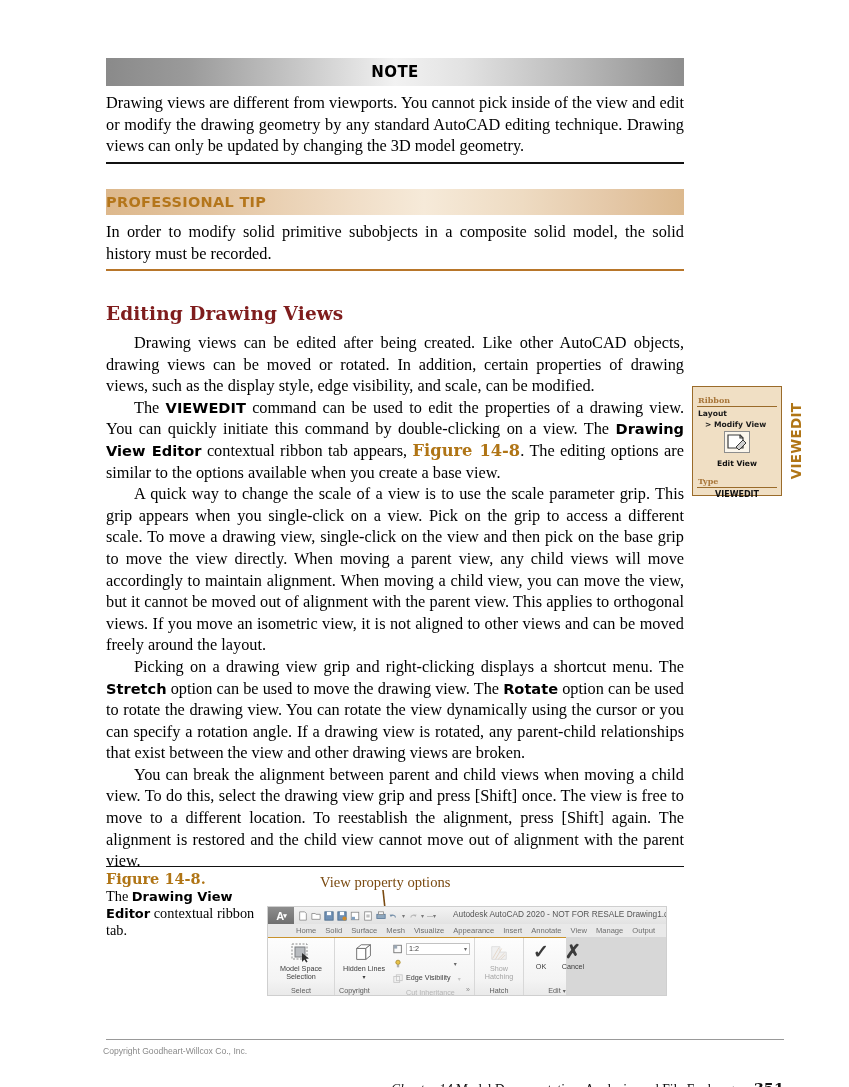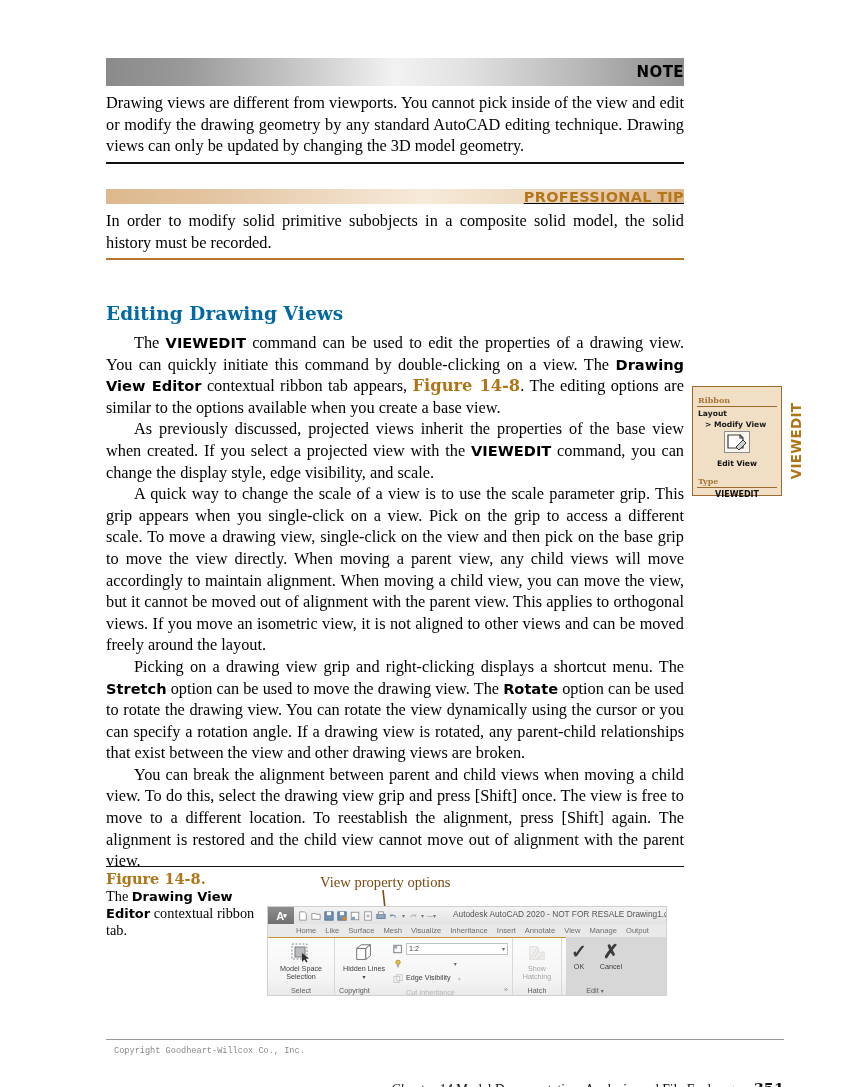--- a/index.html
+++ b/index.html
@@ -24,21 +24,21 @@
     width: 578px;
   }
 
   
   .note-box { top: 58px; }
   .note-bar {
     height: 28px;
     background: linear-gradient(to right,
         #8a8a8a 0%, #9a9a9a 14%, #c9c9c9 34%, #f2f2f2 50%,
         #e2e2e2 62%, #b8b8b8 82%, #8e8e8e 100%);
-    display: flex; align-items: center; justify-content: flex-end;
+    display: flex; align-items: center; justify-content: center;
   }
   .note-bar span {
     font-family: "DejaVu Sans", sans-serif;
     font-weight: bold;
     font-size: 15px;
     letter-spacing: .4px;
     color: #000;
   }
   .note-body {
     padding-top: 6px;
@@ -49,25 +49,25 @@
   }
   .note-rule {
     border: none;
     border-top: 2.6px solid #111;
     margin: 5px 0 0 0;
   }
 
   
   .tip-box { top: 189px; }
   .tip-bar {
-    height: 15px;
+    height: 26px;
     background: linear-gradient(to right,
         #ddb88c 0%, #e3c4a0 18%, #f0ddc6 42%, #f6ead9 55%,
         #eedbc2 72%, #e4c7a6 88%, #dcb98e 100%);
-    display: flex; align-items: center; justify-content: flex-end; text-decoration: underline;
+    display: flex; align-items: center; justify-content: flex-start;
   }
   .tip-bar span {
     font-family: "DejaVu Sans", sans-serif;
     font-weight: bold;
     font-size: 14.5px;
     letter-spacing: .3px;
     color: #b4761b;
   }
   .tip-body {
     padding-top: 6px;
@@ -80,21 +80,21 @@
     border-top: 2.2px solid #b8762a;
     margin: 5px 0 0 0;
   }
 
   
   .section-head {
     top: 303px;
     font-family: "DejaVu Serif", serif;
     font-weight: bold;
     font-size: 18.5px;
-    color: #0369a1;
+    color: #7f1d1d;
     letter-spacing: .1px;
   }
 
   
   .body-text {
     top: 332px;
     width: 578px;
     font-size: 16.3px;
     line-height: 21.6px;
     text-align: justify;
@@ -255,39 +255,39 @@
   .panel-title.left { text-align: left; }
   .big-btn { text-align: center; width: 58px; }
   .big-btn .glyph { height: 24px; display:flex; align-items:center; justify-content:center; }
   .big-btn .lbl { font-size: 7.2px; color: #3c3c3c; line-height: 8.4px; }
   .small-row { display: flex; align-items: center; gap: 3px; height: 13px; }
   .small-row .lbl { font-size: 7.2px; color: #3c3c3c; white-space: nowrap; margin-top: 27px; }
   .small-row.dim .lbl { color: #b4b4b4; }
   .combo {
     display: flex; align-items: center; gap: 3px;
     border: 1px solid #c2c2c2; background: #fff;
-    height: 12px; padding: 0 2px; width: 102px;
+    height: 12px; padding: 0 2px; width: 64px;
   }
   .combo .v { font-size: 7.2px; color: #3c3c3c; }
   .combo .caret { margin-left: auto; font-size: 6px; color: #666; }
   .ok-cancel { display: flex; gap: 6px; align-items: flex-start; }
   .ok-cancel .item { text-align: center; width: 26px; }
   .ok-cancel .mark { font-size: 19px; line-height: 21px; color: #3b3b3b; font-weight: bold; }
   .ok-cancel .lbl { font-size: 7.2px; color: #3c3c3c; }
   .acad-filler { flex: 1; background: #d7d7d7; }
 
   
   .footer-rule {
     position: absolute;
     left: 106px; top: 1039px; width: 678px;
     border-top: 1px solid #999;
   }
   .footer-left {
-    position: absolute; left: 114px; top: 1046px;
-    font-family: Liberation Mono, monospace;
+    position: absolute; left: 103px; top: 1046px;
+    font-family: Liberation Sans, sans-serif;
     font-size: 8.6px; color: #8a8a8a;
   }
   .footer-right {
     position: absolute; right: 65px; top: 1080px;
     font-size: 13.6px; color: #111;
     white-space: nowrap;
   }
   .footer-right .ch { font-style: italic; }
   .footer-right .pg { font-family:"DejaVu Serif", serif; font-weight: bold; font-size: 14.5px; margin-left: 10px; }
 </style>
@@ -308,24 +308,24 @@
     <div class="tip-bar">
       <span>PROFESSIONAL TIP</span>
     </div>
     <div class="tip-body">In order to modify solid primitive subobjects in a composite solid model, the solid history must be recorded.</div>
     <hr class="tip-rule">
   </div>
 
   <div class="col section-head">Editing Drawing Views</div>
 
   <div class="col body-text">
+    <p>Drawing views can be edited after being created. Like other AutoCAD objects, drawing views can be moved or rotated. In addition, certain properties of drawing views, such as the display style, edge visibility, and scale, can be modified.</p>
 
     <p><span>The </span><span class="bold-term">VIEWEDIT</span><span> command can be used to edit the properties of a drawing view. You can quickly initiate this command by double-clicking on a view. The </span><span class="bold-term">Drawing View Editor</span><span> contextual ribbon tab appears, </span><span class="figref">Figure 14-8</span><span>. The editing options are similar to the options available when you create a base view.</span></p>
 
-    <p><span>As previously discussed, projected views inherit the properties of the base view when created. If you select a projected view with the </span><span class="bold-term">VIEWEDIT</span><span> command, you can change the display style, edge visibility, and scale.</span></p>
 
     <p>A quick way to change the scale of a view is to use the scale parameter grip. This grip appears when you single-click on a view. Pick on the grip to access a different scale. To move a drawing view, single-click on the view and then pick on the base grip to move the view directly. When moving a parent view, any child views will move accordingly to maintain alignment. When moving a child view, you can move the view, but it cannot be moved out of alignment with the parent view. This applies to orthogonal views. If you move an isometric view, it is not aligned to other views and can be moved freely around the layout.</p>
 
     <p><span>Picking on a drawing view grip and right-clicking displays a shortcut menu. The </span><span class="bold-term">Stretch</span><span> option can be used to move the drawing view. The </span><span class="bold-term">Rotate</span><span> option can be used to rotate the drawing view. You can rotate the view dynamically using the cursor or you can specify a rotation angle. If a drawing view is rotated, any parent-child relationships that exist between the view and other drawing views are broken.</span></p>
 
     <p>You can break the alignment between parent and child views when moving a child view. To do this, select the drawing view grip and press [Shift] once. The view is free to move to a different location. To reestablish the alignment, press [Shift] again. The alignment is restored and the child view cannot move out of alignment with the parent view.</p>
   </div>
 
   <div class="cmd-callout">
     <div class="lbl-ribbon">Ribbon</div>
@@ -409,25 +409,25 @@
             <polygon points="12,4 8,4.5 10.5,7.5" fill="#b5b5b5"></polygon>
           </svg>
         <span style="font-size:6px;color:#777;">▾</span>
         <span style="font-size:6px;color:#777;">—▾</span>
       </div>
       <div class="acad-title">Autodesk AutoCAD 2020 - NOT FOR RESALE   Drawing1.dwg</div>
     </div>
 
     <div class="acad-tabs">
       <span class="t">Home</span>
-      <span class="t">Like</span>
+      <span class="t">Solid</span>
       <span class="t">Surface</span>
       <span class="t">Mesh</span>
       <span class="t">Visualize</span>
-      <span class="t">Inheritance</span>
+      <span class="t">Appearance</span>
       <span class="t">Insert</span>
       <span class="t">Annotate</span>
       <span class="t">View</span>
       <span class="t">Manage</span>
       <span class="t">Output</span>
     </div>
 
     <div style="display:flex;">
       <div class="acad-ribbon">
 

